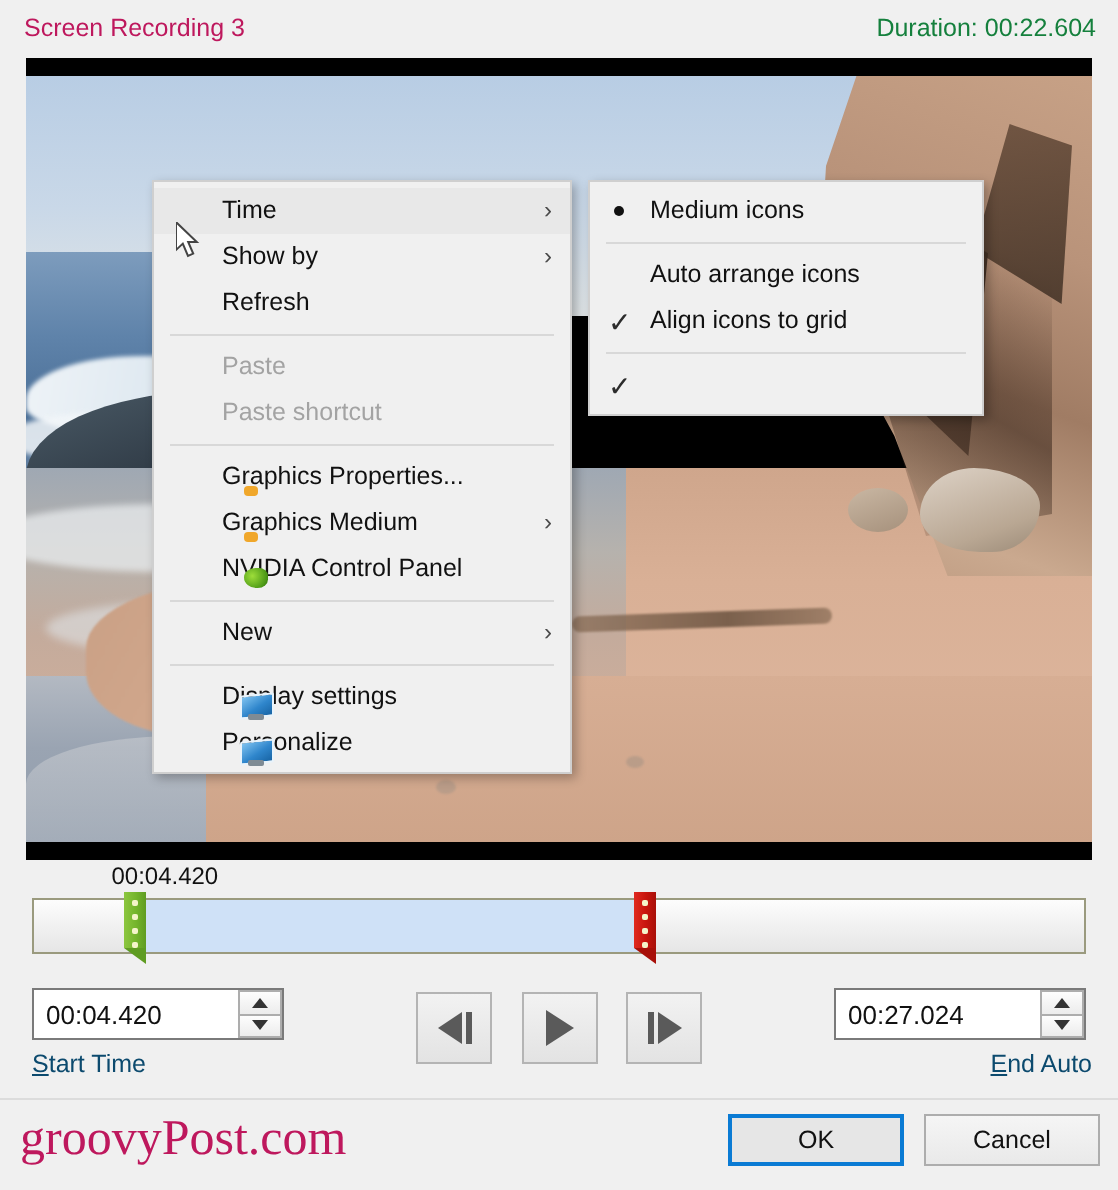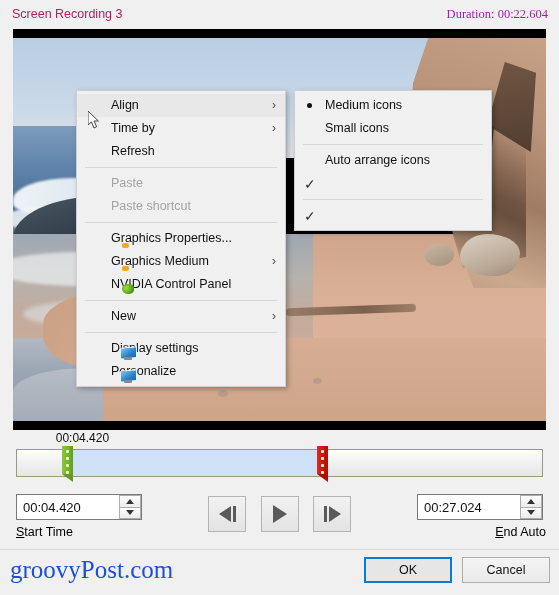--- a/index.html
+++ b/index.html
@@ -16,21 +16,21 @@
   #titlebar{
     position:absolute; left:0; top:0; width:559px; height:29px;
     background:#f0f0f0;
   }
   #title-text{
     position:absolute; left:12px; top:7px;
     font-size:12.5px; color:#be185d;
   }
   #duration-text{
     position:absolute; right:11px; top:7px;
-    font-size:12.5px; color:#a21caf;font-family:Liberation Serif, serif;
+    font-size:12.5px; color:#15803d;
   }
 
   
   #video-stage{
     position:absolute; left:13px; top:29px; width:533px; height:401px;
     background:#000; overflow:hidden;
   }
   #video-frame{
     position:absolute; left:0; top:9px; width:533px; height:383px;
     overflow:hidden;
@@ -269,21 +269,21 @@
   }
   .spin-btn{
     flex:1; background:linear-gradient(#fdfdfd,#ececec);
     border:1px solid #adadad; display:flex; align-items:center; justify-content:center;
   }
   .spin-btn:first-child{ border-bottom:none; }
   .spin-btn .tri{ width:0;height:0;border-left:4px solid transparent;border-right:4px solid transparent; }
   .tri-up{ border-bottom:5px solid #333; }
   .tri-down{ border-top:5px solid #333; }
   .field-label{
-    position:absolute; font-size:12.5px; color:#000000;
+    position:absolute; font-size:12.5px; color:#0c4a6e;
   }
   .field-label u{ text-decoration:underline; }
 
   
   .tbtn{
     position:absolute; width:38px; height:36px; top:496px;
     background:linear-gradient(#f2f2f2,#e3e3e3);
     border:1px solid #b4b4b4;
     display:flex; align-items:center; justify-content:center;
   }
@@ -292,21 +292,21 @@
   .tri-left{ width:0;height:0;border-top:8px solid transparent;border-bottom:8px solid transparent;border-right:12px solid #5a5a5a; }
   .bar-v{ width:3px; height:16px; background:#5a5a5a; }
   .tri-right-sm{ width:0;height:0;border-top:8px solid transparent;border-bottom:8px solid transparent;border-left:12px solid #5a5a5a; }
 
   
   #footer-sep{
     position:absolute; left:0; top:549px; width:559px; height:1px; background:#dcdcdc;
   }
   #watermark{
     position:absolute; left:10px; top:556px;
-    font-family:"Liberation Serif", serif; font-size:25px; color:#1d4ed8;
+    font-family:"Liberation Serif", serif; font-size:25px; color:#be185d;
   }
   .dlg-btn{
     position:absolute; top:557px; width:88px; height:26px;
     background:linear-gradient(#f5f5f5,#e9e9e9);
     border:1px solid #adadad;
     font-family:"Liberation Sans", sans-serif; font-size:12.5px; color:#111;
     display:flex; align-items:center; justify-content:center;
   }
   #btn-ok{ left:364px; border:2px solid #0a7bd4; background:#e6e6e6; }
   #btn-cancel{ left:462px; }
@@ -340,43 +340,42 @@
     <div class="waterlow2"></div>
     <div class="sandbank"></div>
     <div class="sand-fore"></div>
     <div class="drift"></div>
     <div class="pebble" style="left:140px;top:330px;width:14px;height:9px;"></div>
     <div class="pebble" style="left:205px;top:352px;width:10px;height:7px;"></div>
     <div class="pebble" style="left:300px;top:340px;width:9px;height:6px;"></div>
   </div>
 
   <div id="context-menu">
-      <div class="mi hi"><span>Align</span><span class="arrow">›</span></div>
-      <div class="mi"><span>Time by</span><span class="arrow">›</span></div>
+      <div class="mi hi"><span>Time</span><span class="arrow">›</span></div>
+      <div class="mi"><span>Show by</span><span class="arrow">›</span></div>
       <div class="mi"><span>Refresh</span></div>
       <div class="msep"></div>
       <div class="mi disabled"><span>Paste</span></div>
       <div class="mi disabled"><span>Paste shortcut</span></div>
       <div class="msep"></div>
       <div class="mi"><span class="micon icon-intel"></span><span>Graphics Properties...</span></div>
       <div class="mi"><span class="micon icon-intel"></span><span>Graphics Medium</span><span class="arrow">›</span></div>
       <div class="mi"><span class="micon icon-nvidia"></span><span>NVIDIA Control Panel</span></div>
       <div class="msep"></div>
       <div class="mi"><span>New</span><span class="arrow">›</span></div>
       <div class="msep"></div>
       <div class="mi"><span class="micon icon-monitor"></span><span>Display settings</span></div>
       <div class="mi"><span class="micon icon-monitor"></span><span>Personalize</span></div>
     </div>
 
   <div id="submenu">
       <div class="mi"><span class="radio-dot"></span><span>Medium icons</span></div>
-      <div class="mi"><span>Small icons</span></div>
       <div class="msep"></div>
       <div class="mi"><span>Auto arrange icons</span></div>
-      <div class="mi"><span class="check-mark">✓</span></div>
+      <div class="mi"><span class="check-mark">✓</span><span>Align icons to grid</span></div>
       <div class="msep"></div>
       <div class="mi"><span class="check-mark">✓</span></div>
     </div>
 
   <svg id="cursor" viewBox="0 0 13 19">
     <polygon points="0,0 0,14 3.4,10.8 6,17 8.6,15.8 6.1,10 10.4,10" fill="#fff" stroke="#444" stroke-width="1"></polygon>
   </svg>
 </div>
 
 <div id="timeline-label" style="left: 55.725px;">00:04.420</div>

